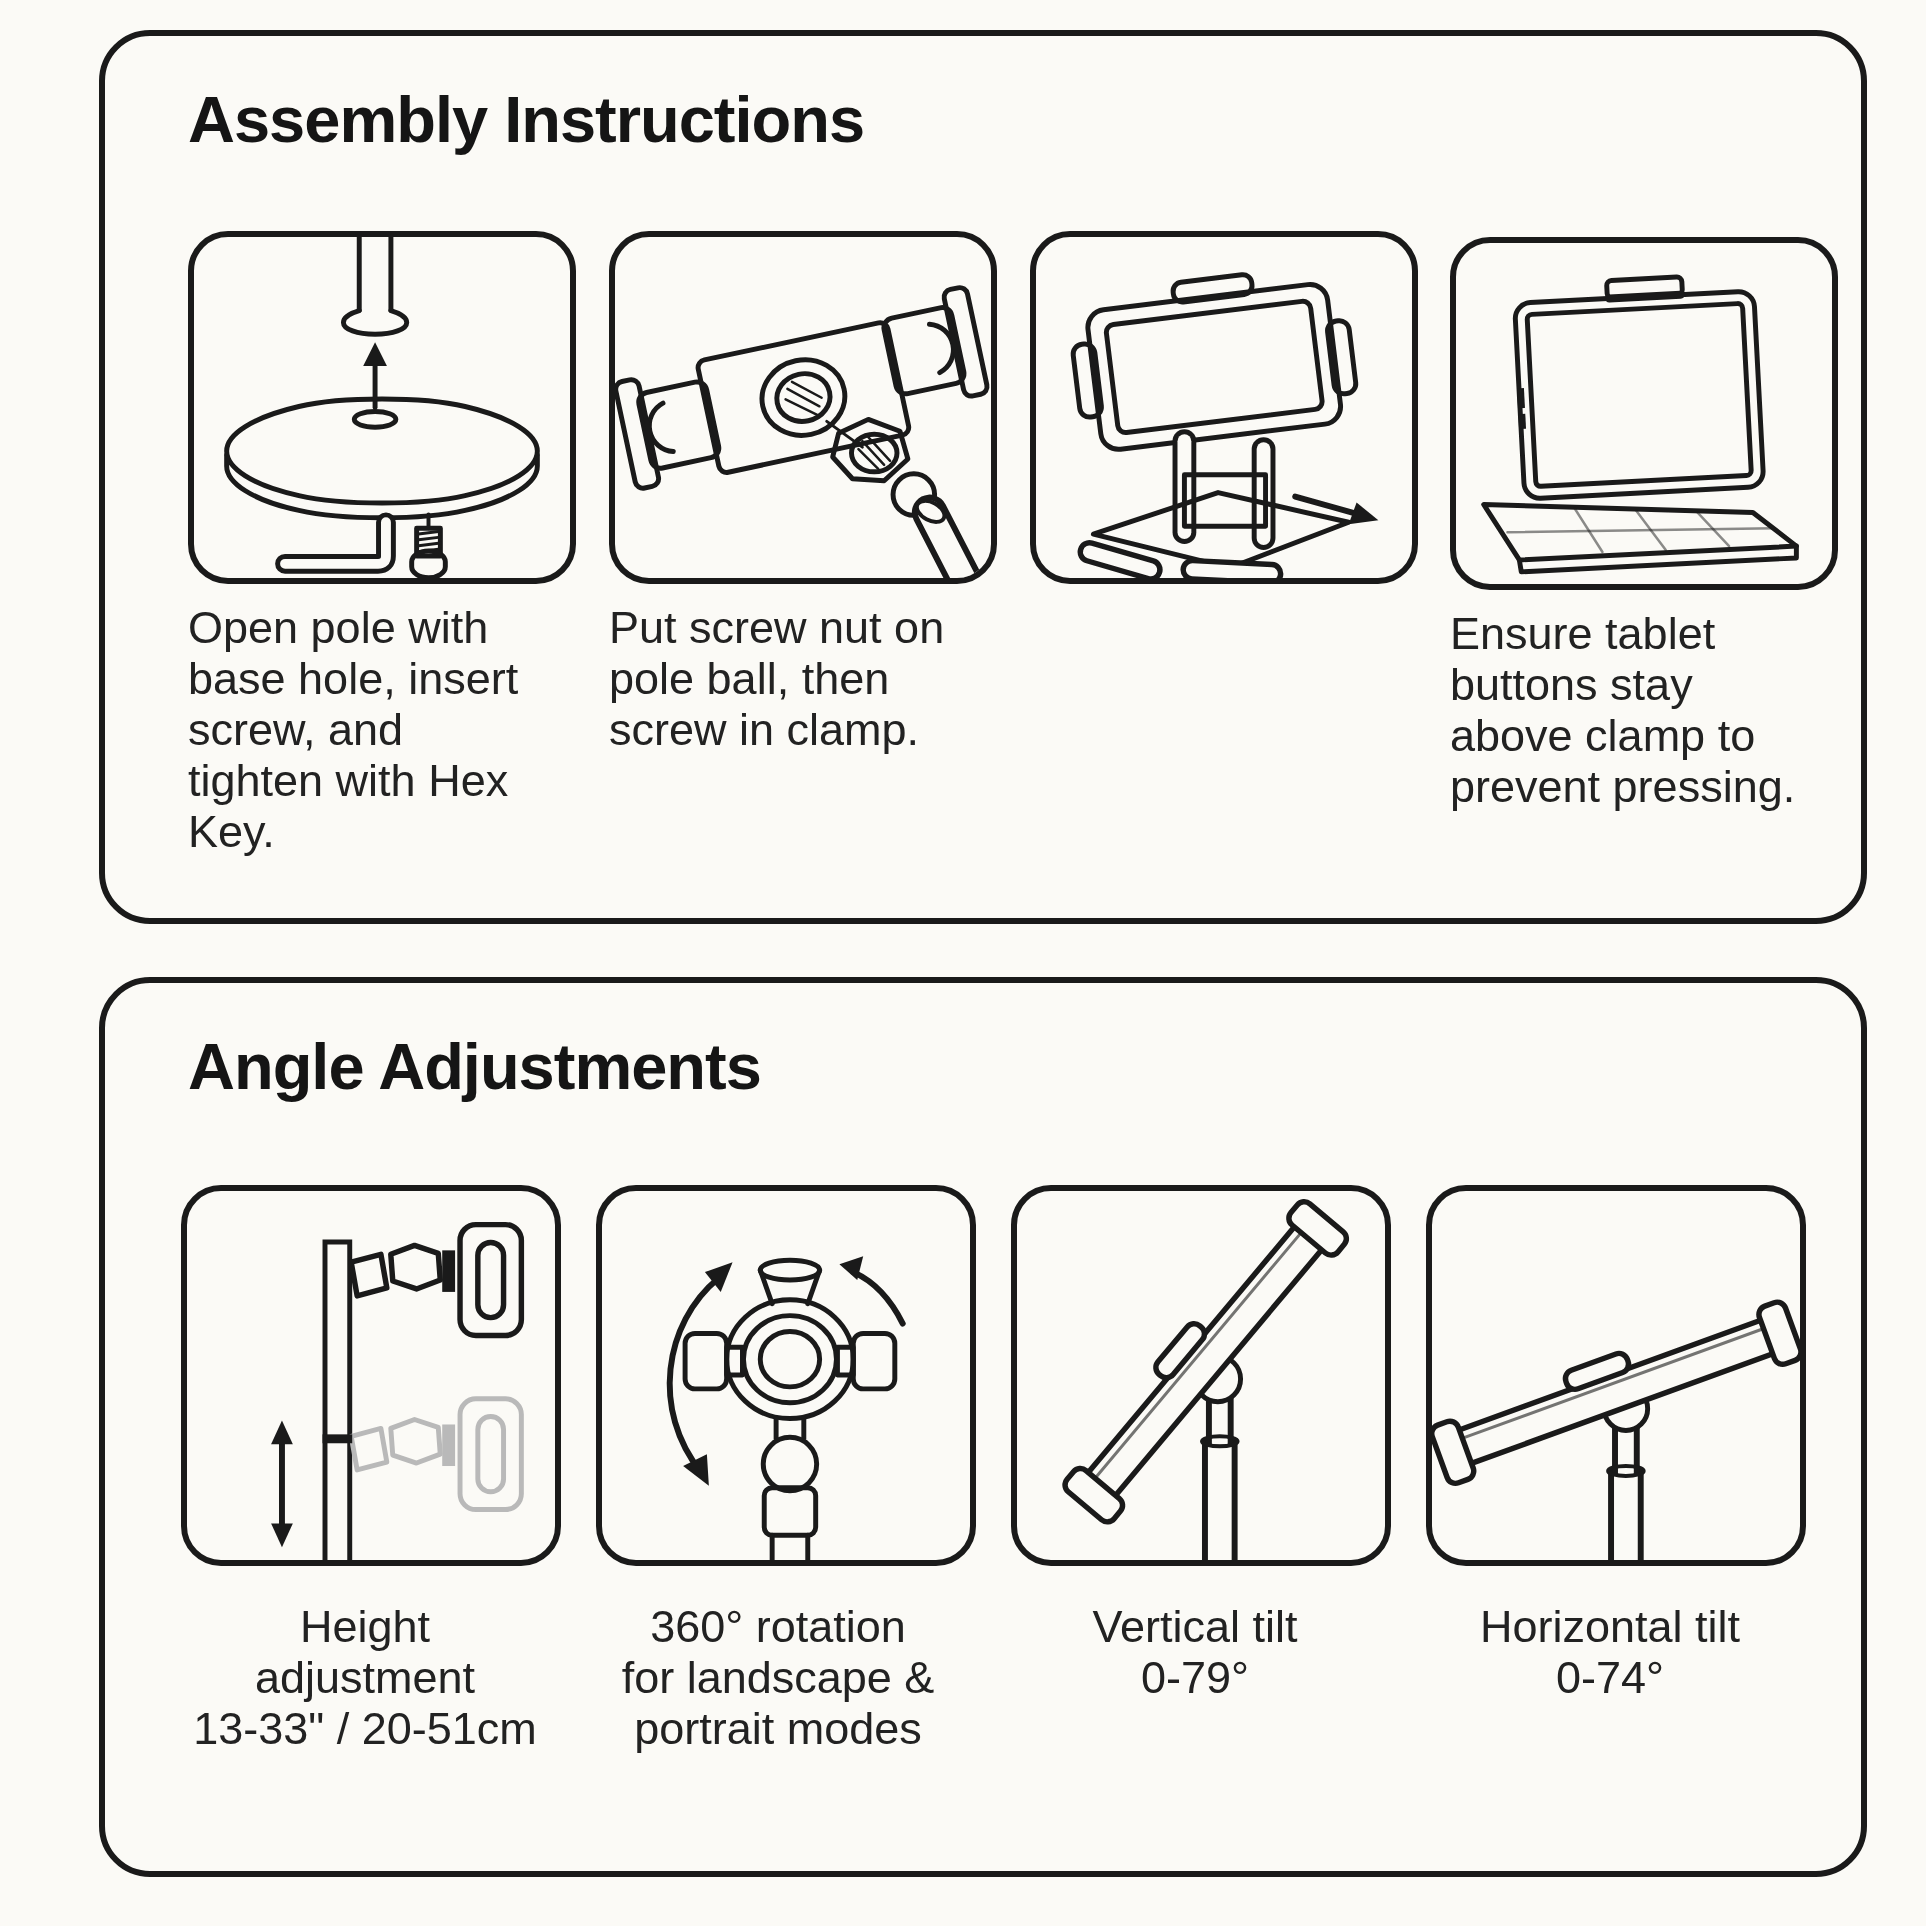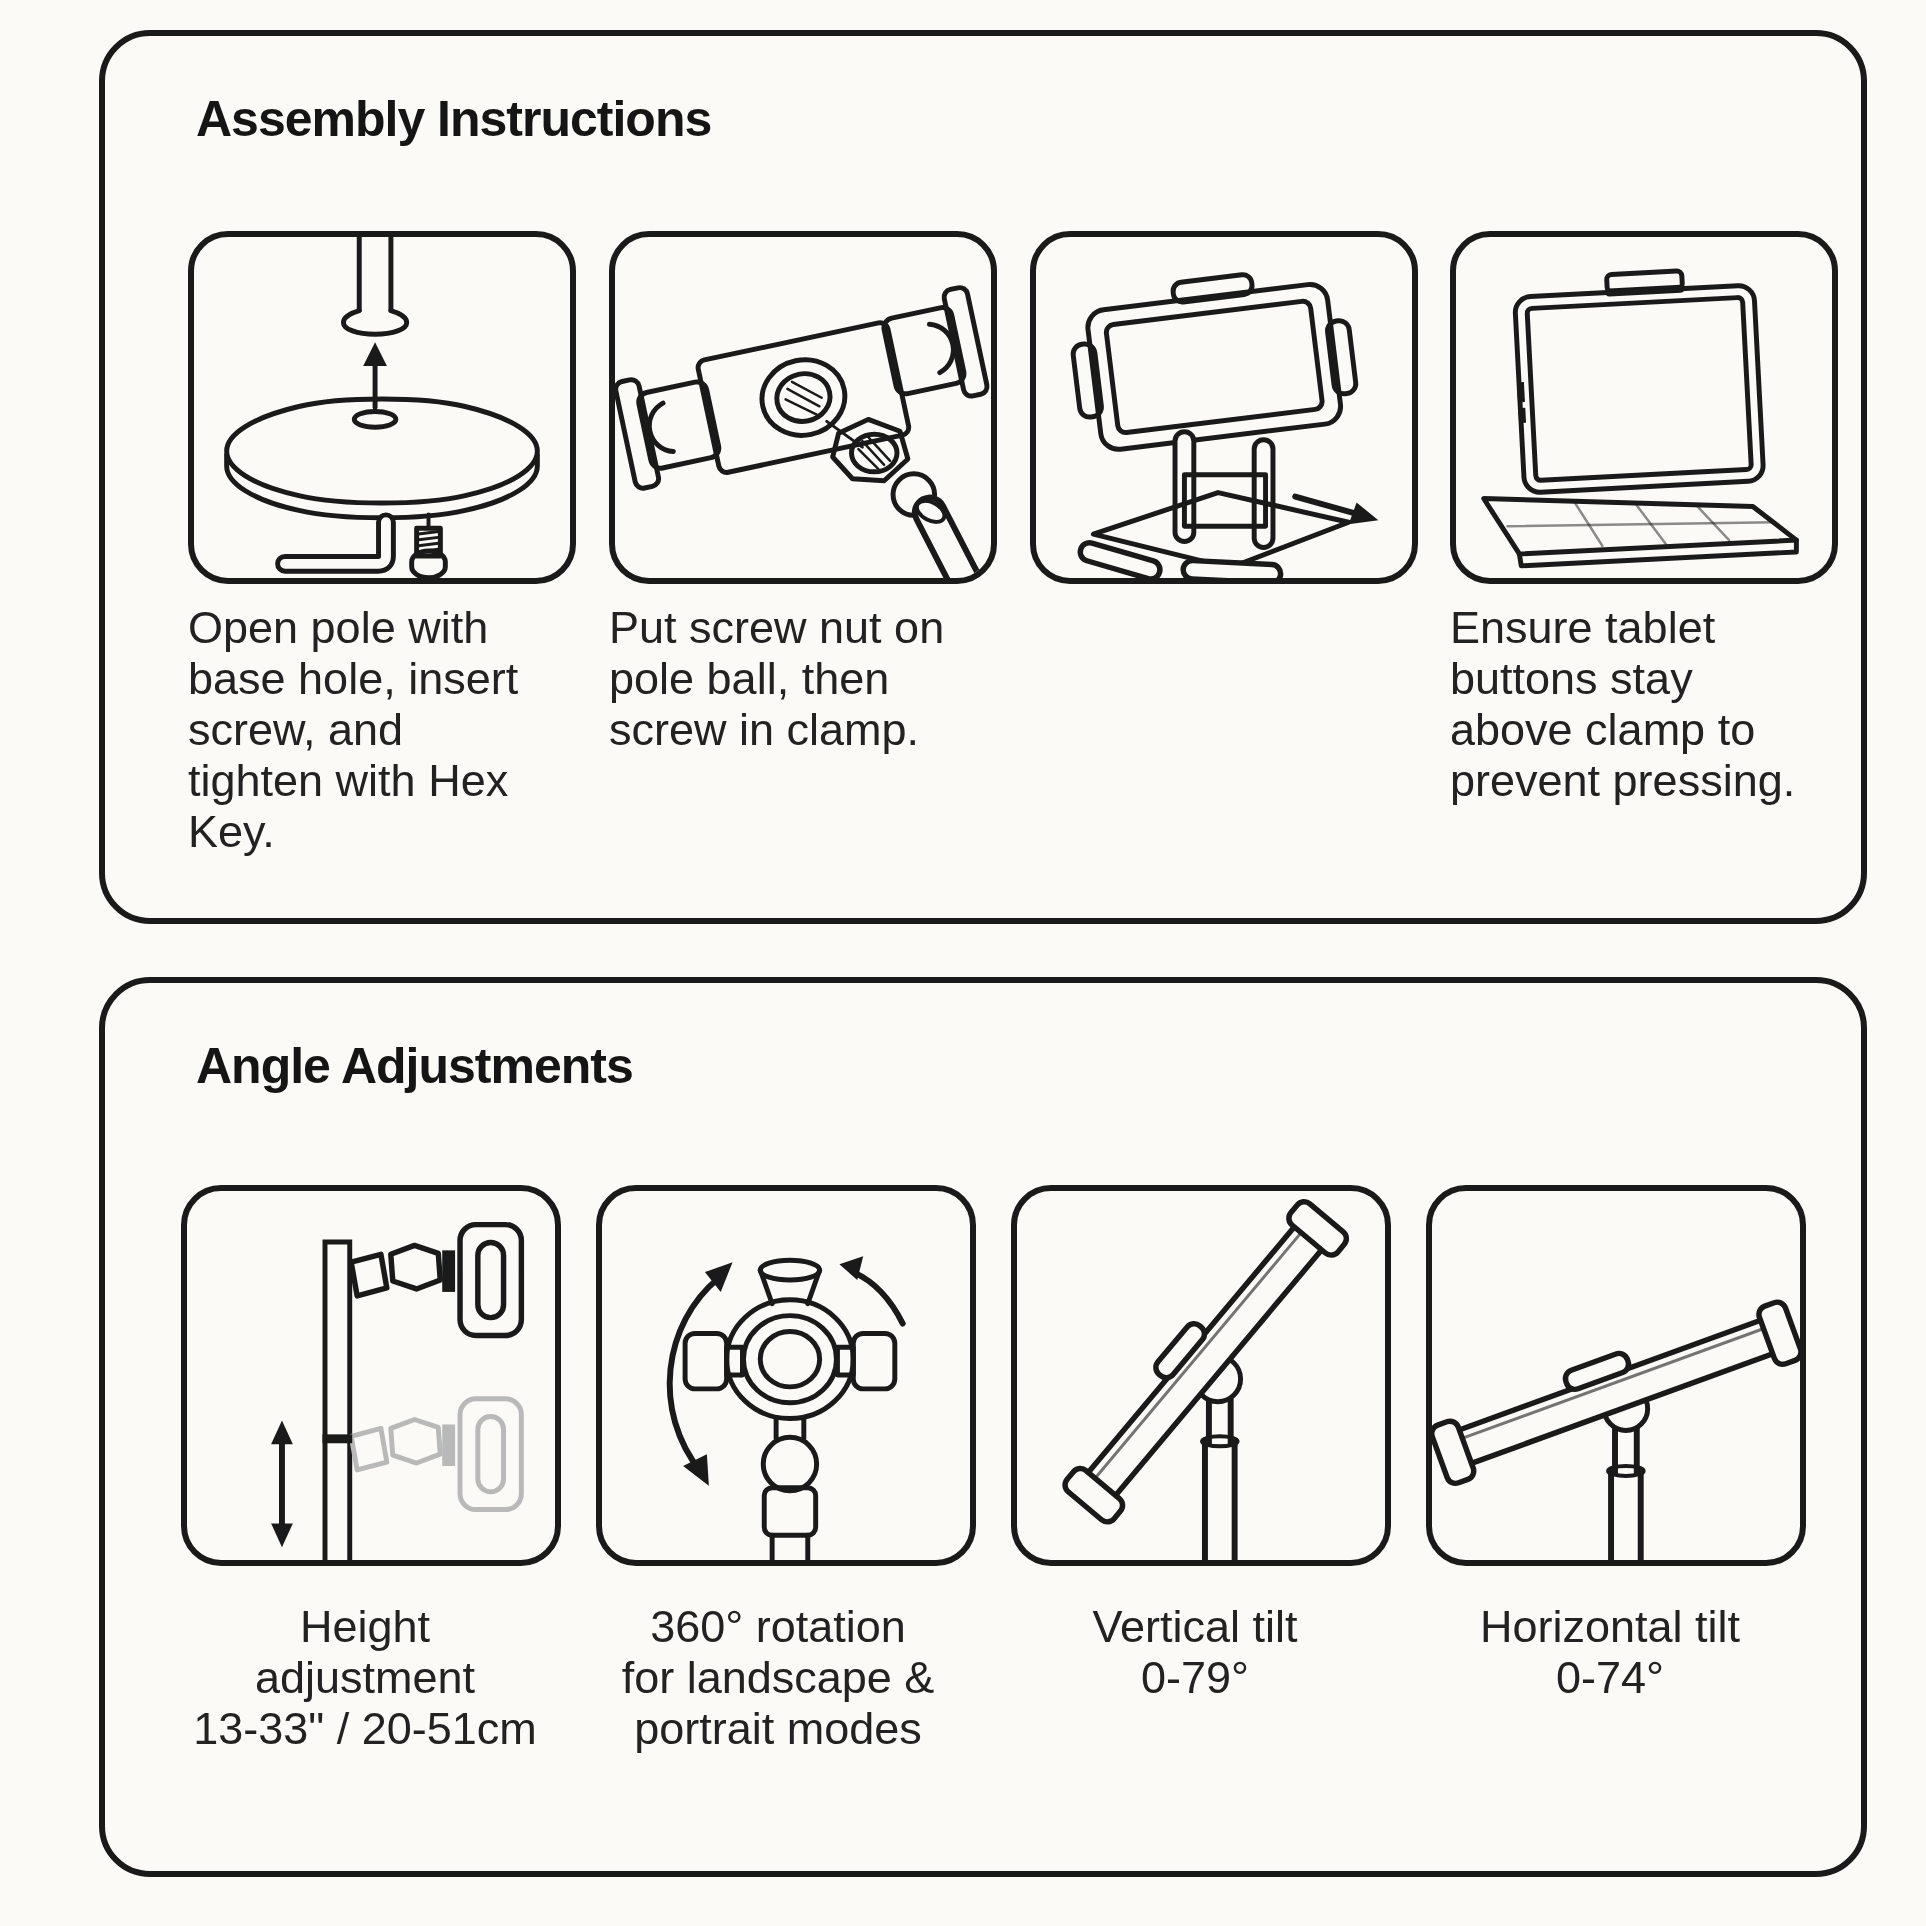--- a/index.html
+++ b/index.html
@@ -22,22 +22,22 @@
     width:1756px;
     border:6px solid var(--line);
     border-radius:51px;
     background:var(--bg);
   }
   #panel-assembly{top:30px;height:882px;}
   #panel-angle{top:977px;height:888px;}
   .panel-title{
     position:absolute;
     left:83px;top:46px;
-    margin:8px;
-    font-size:50px;
+    margin:0;
+    font-size:65px;
     font-weight:800;
     letter-spacing:-1px;
     color:#151515;
     white-space:nowrap;
   }
   .thumb{
     position:absolute;
     border:6px solid var(--line);
     border-radius:40px;
     background:var(--bg);
@@ -50,21 +50,21 @@
     position:absolute;
     margin:0;
     font-size:45px;
     line-height:51px;
     color:#222;
     white-space:pre-line;
   }
   .caption.top-row{top:566px;width:406px;text-align:left;}
   .caption.bottom-row{top:618px;width:388px;text-align:center;}
   
-  .a1{left:83px;}  .a2{left:504px;}  .a3{left:925px;}  .a4{left:1345px;}
+  .a1{left:83px;}  .a2{left:504px;}  .a3{left:925px;}  .a4{left:1345px;margin-top:6px;}
   
   .b1{left:76px;}  .b2{left:491px;}  .b3{left:906px;}  .b4{left:1321px;}
   .bc1{left:66px;} .bc2{left:479px;} .bc3{left:896px;} .bc4{left:1311px;}
 </style>
 </head>
 <body>
 
 <section class="panel" id="panel-assembly">
   <h1 class="panel-title">Assembly Instructions</h1>
 

